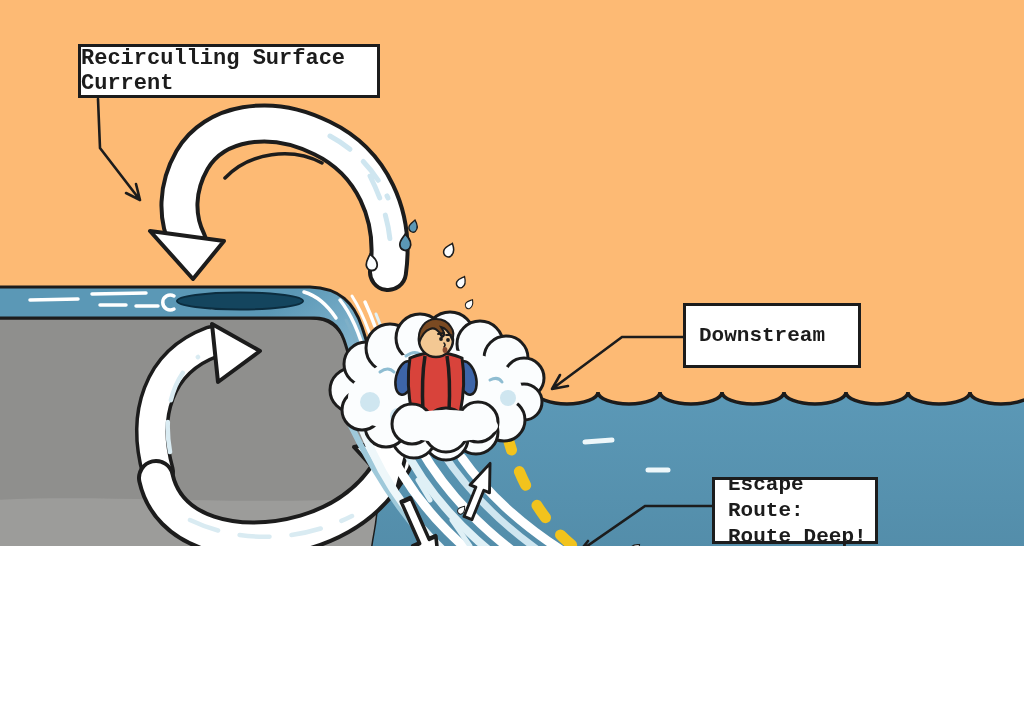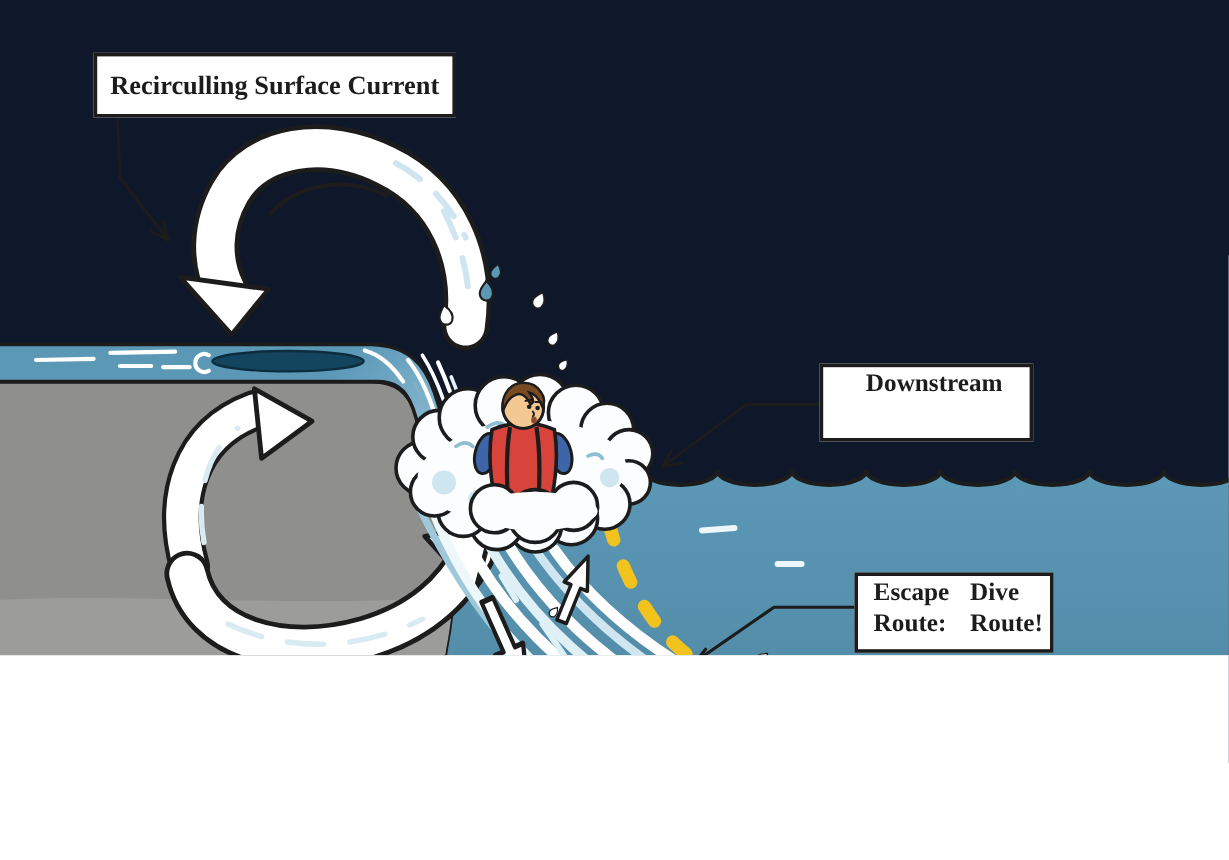--- a/index.html
+++ b/index.html
@@ -1,22 +1,22 @@
 <!DOCTYPE html>
 <html style="--water-blue: #5b98b6; --water-deep: #2f5d78; --waterfall-light: #a3cde0; --foam-white: #fbfdfe; --foam-shade: #cfe6f0; --dam-gray: #8f8f8d; --dam-gray-band1: #9c9c9a; --dam-gray-band2: #a5a5a3; --outline: #1c1c1c; --route-yellow: #f2c31d; --vest-red: #d8433b; --shirt-blue: #3d65a8; --hair-brown: #7a4a22; --skin-tone: #f3c893; --crest-navy: #14455e;"><head>
 <meta charset="utf-8">
 <style>
   html,body{margin:0;padding:0;background:#ffffff;}
-  .stage{position:relative;width:1024px;height:546px;overflow:hidden;background:#0f172a;
-         font-family:Liberation Serif, serif;}
+  .stage{position:relative;width:1024px;height:546px;overflow:hidden;background:#fdba74;
+         font-family:Liberation Mono, monospace;}
   .stage svg{position:absolute;left:0;top:0;}
   .label{position:absolute;background:#ffffff;border:3px solid var(--outline,#1c1c1c);
          color:var(--outline,#1c1c1c);font-weight:700;box-sizing:border-box;}
   .label.single{display:flex;align-items:center;justify-content:center;font-size:22px;}
-  .label.twolines{display:flex;flex-direction:row;justify-content:center;
+  .label.twolines{display:flex;flex-direction:column;justify-content:center;
                   padding-left:13px;font-size:21px;line-height:26px;}
   #label-recirc{left:78px;top:44px;width:302px;height:54px;}
   #label-downstream{left:683px;top:303px;width:178px;height:65px;}
   #label-escape{left:712px;top:477px;width:166px;height:67px;}
   
   .water-fill{fill:var(--water-blue,#5b98b6);}
   .dam-fill{fill:var(--dam-gray,#8f8f8d);stroke:var(--outline,#1c1c1c);stroke-width:3;}
   .outline-stroke{stroke:var(--outline,#1c1c1c);}
   .yellow{stroke:var(--route-yellow,#f2c31d);}
   .yellow-fill{fill:var(--route-yellow,#f2c31d);}
@@ -209,16 +209,16 @@
 </svg>
 
 <div class="label single" id="label-recirc">
   <span>Recirculling Surface Current</span>
 </div>
 <div class="label twolines" id="label-downstream">
   <span>Downstream</span>
 </div>
 <div class="label twolines" id="label-escape">
   <span>Escape Route:</span>
-  <span>Dive Route!</span>
+  <span>Route Deep!</span>
 </div>
 
 </div>
 
 </body></html>

